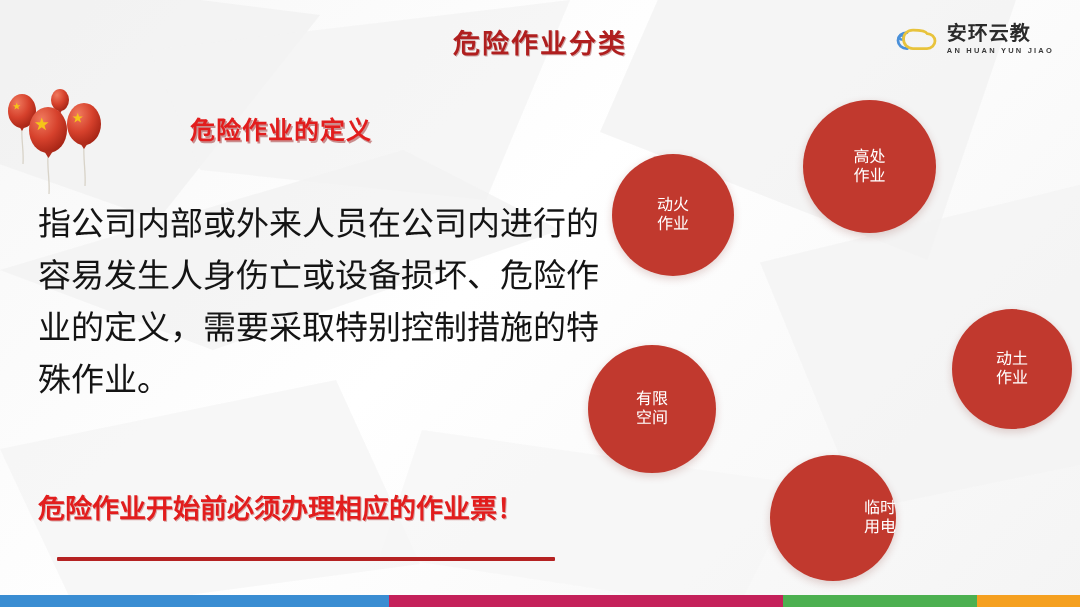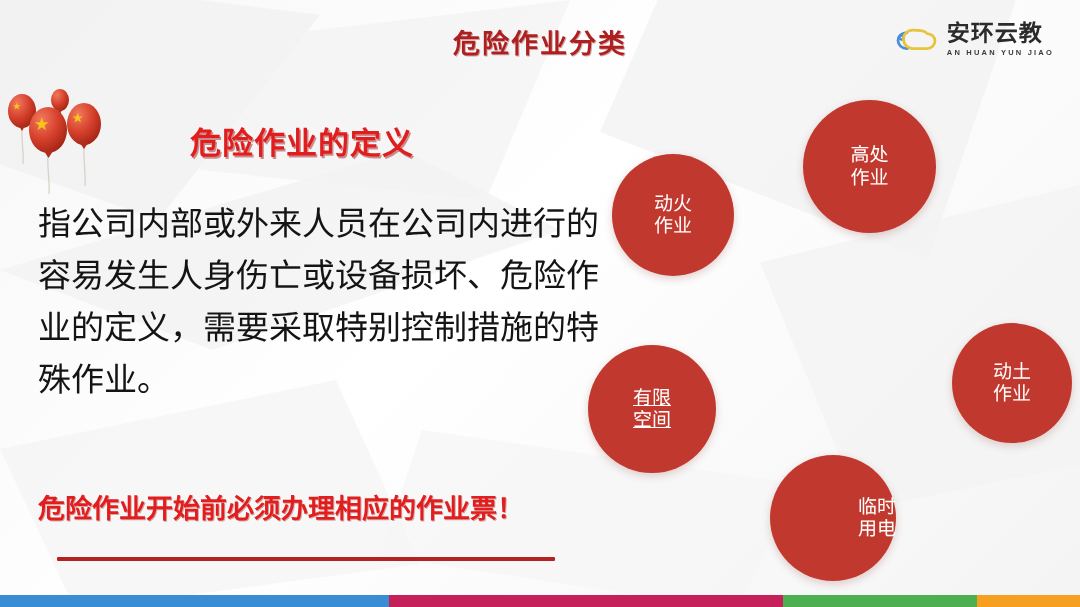--- a/index.html
+++ b/index.html
@@ -84,43 +84,43 @@
     position: absolute;
     right: 26px;
     top: 22px;
     display: flex;
     align-items: center;
     gap: 9px;
   }
   .logo-mark { width: 46px; height: 34px; display:block; }
   .logo-text-wrap { display: flex; flex-direction: column; line-height: 1; }
   .logo-cn {
-    font-size: 23px;
+    font-size: 20px;
     font-weight: bold;
     color: #2b2b2b;
     letter-spacing: 1px;
   }
   .logo-en {
     font-size: 7.5px;
     color: #3a3a3a;
     letter-spacing: 2.2px;
     margin-top: 4px;
     text-align: right;
     font-weight: bold;
   }
 
   
   .balloons { position: absolute; left: 0px; top: 78px; width: 130px; height: 120px; }
 
   
   .section-heading {
     position: absolute;
     left: 190px;
-    top: 118px;
-    font-size: 31px;
+    top: 110px;
+    font-size: 25px;
     font-weight: bold;
     color: #e21d1d;
     letter-spacing: 1px;
     text-shadow: 1.5px 1.5px 0 rgba(150,15,15,.45);
   }
   .body-text {
     position: absolute;
     left: 38px;
     top: 198px;
     width: 570px;
@@ -158,36 +158,36 @@
     display: flex;
     align-items: center;
     justify-content: center;
     text-align: center;
     color: #ffffff;
     box-sizing: border-box;
   }
   .bubble .blabel { line-height: 1.18; display: block; }
   .bubble-sat {
     background: #c1392e;
-    font-size: 19px;
+    font-size: 16px;
     box-shadow: 0 3px 9px rgba(120,30,20,.20);
   }
   .bubble-center {
     background: #d81a0c;
     font-size: 30px;
     font-weight: bold;
     letter-spacing: 2px;
     box-shadow: 6px 7px 14px rgba(90,25,15,.34);
     z-index: 5;
   }
   .b-donghuo { left: 42px;  top: 84px;  width: 122px; height: 122px; }
   .b-gaochu  { left: 233px; top: 30px;  width: 133px; height: 133px; }
-  .b-dongtu  { left: 382px; top: 253px; width: 120px; height: 120px; }
+  .b-dongtu  { left: 382px; top: 239px; width: 120px; height: 120px; }
   .b-linshi  { left: 200px; top: 385px; width: 126px; height: 126px; justify-content: flex-end; }
-  .b-youxian { left: 18px;  top: 275px; width: 128px; height: 128px; text-decoration: underline; }
+  .b-youxian { left: 18px;  top: 275px; width: 128px; height: 128px; }
   .b-center  { left: 110px; top: 135px; width: 253px; height: 253px; }
 
   
   .color-bar {
     position: absolute;
     left: 0; bottom: 0;
     width: 1080px;
     height: 12px;
     display: flex;
   }

